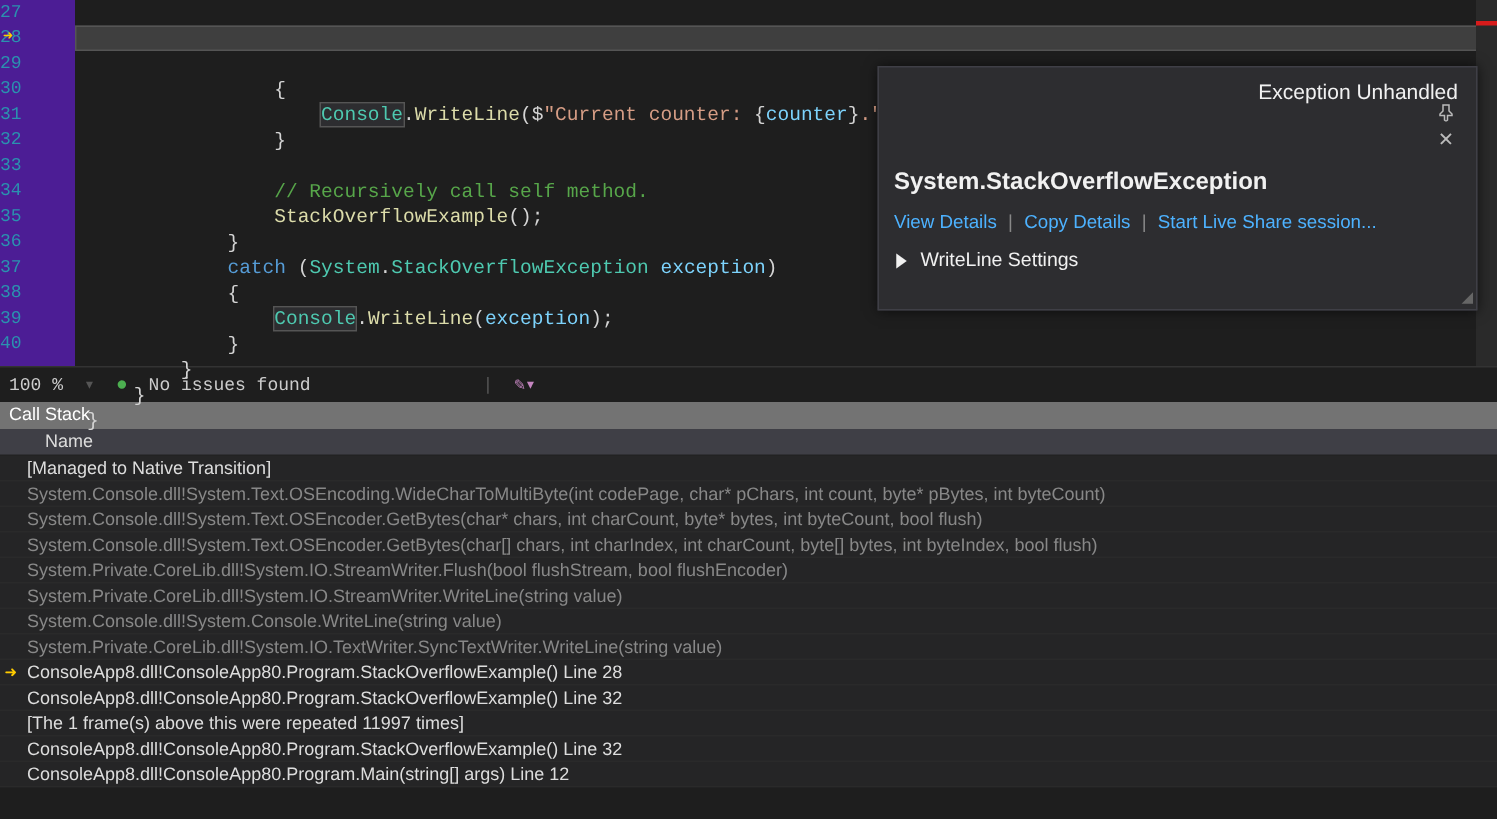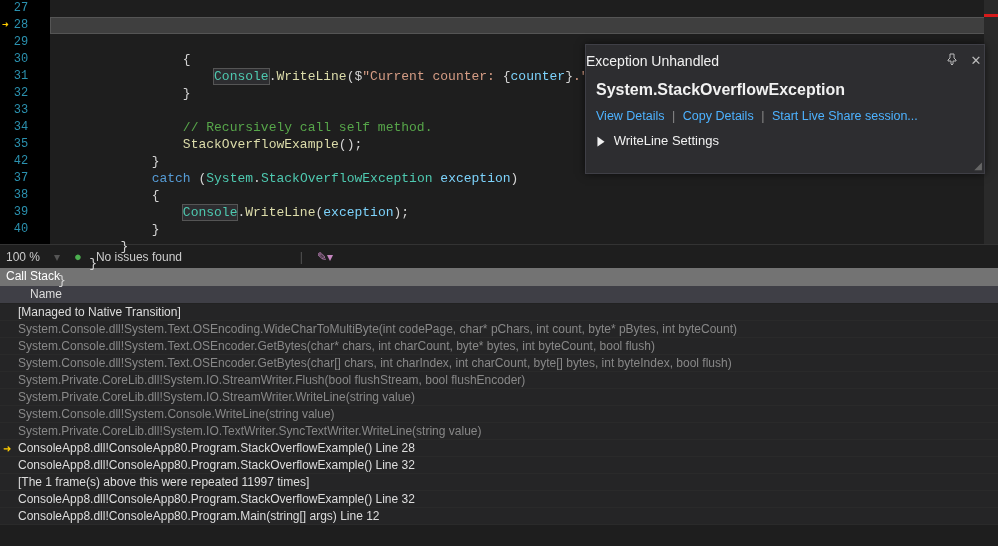--- a/index.html
+++ b/index.html
@@ -14,23 +14,23 @@
     position: relative;
   }
   .editor-area {
     height: 244px;
     display: flex;
     background: #1e1e1e;
     position: relative;
   }
   .gutter {
     width: 50px;
-    background: #000000;
+    background: #4c1d95;
     color: #2b91af;
-    text-align: center;
+    text-align: left;
     padding-right: 8px;
     line-height: 17px;
     font-size: 12px;
     position: relative;
   }
   .gutter .ln { height: 17px; }
   .break-arrow {
     position: absolute;
     left: 2px;
     color: #ffcc00;
@@ -85,22 +85,23 @@
     background: #2d2d30;
     border: 1px solid #3f3f46;
     color: #f1f1f1;
     font-family: 'Segoe UI', sans-serif;
     font-size: 13px;
     z-index: 10;
     box-shadow: 0 0 8px rgba(0,0,0,.6);
   }
   .exception-popup .titlebar {
     display: flex;
-    align-items: flex-start;
-    padding: 8px 0 4px;
+    align-items: flex-end;
+    padding: 8px 12px 4px;
+    flex-direction: column;
   }
   .exception-popup .titlebar .title { flex: 1; font-size: 14px; }
   .exception-popup .titlebar .icon {
     width: 16px; height: 16px; color: #bbb; margin-left: 8px;
     cursor: pointer; text-align: center; line-height: 16px;
   }
   .exception-popup .body { padding: 4px 10px 12px; }
   .exception-popup .extype { font-weight: 600; margin: 4px 0 10px; font-size: 16px; }
   .exception-popup .links { font-size: 12.5px; }
   .exception-popup .links a { color: #4db2ff; text-decoration: none; cursor: pointer; }
@@ -110,21 +111,21 @@
   .exception-popup .grip {
     text-align: right; padding: 0 4px 2px 0; color: #666; font-size: 10px;
     letter-spacing: -2px;
   }
   .statusbar {
     height: 24px;
     background: #1e1e1e;
     border-top: 1px solid #333;
     display: flex;
     align-items: center;
-    font-family: Liberation Sans, sans-serif;
+    font-family: Liberation Mono, monospace;
     font-size: 12px;
     color: #ccc;
     padding: 0 6px;
     gap: 14px;
   }
   .statusbar .zoom { color: #ccc; }
   .statusbar .check { color: #4caf50; font-size: 13px; }
   .statusbar .divider { color: #555; }
   .statusbar .brush { color: #c586c0; }
   .toolwin-header {
@@ -181,21 +182,21 @@
       <div class="ln">27</div>
       <div class="ln">28</div>
       <div class="break-arrow" style="top: 17px;">➜</div>
       <div class="ln">29</div>
       <div class="ln">30</div>
       <div class="ln">31</div>
       <div class="ln">32</div>
       <div class="ln">33</div>
       <div class="ln">34</div>
       <div class="ln">35</div>
-      <div class="ln">42</div>
+      <div class="ln">36</div>
       <div class="ln">37</div>
       <div class="ln">38</div>
       <div class="ln">39</div>
       <div class="ln">40</div>
     </div>
   <div class="code">
     <div class="hl-row"></div>
     <div class="content"><div class="row">                <span class="punc">{</span></div><div class="row">                    <span class="cls boxtok">Console</span><span class="punc">.</span><span class="mth">WriteLine</span><span class="punc">($</span><span class="str">"Current counter: </span><span class="punc">{</span><span class="var">counter</span><span class="punc">}</span><span class="str">."</span><span class="punc">);</span><span class="err-circle"></span></div><div class="row">                <span class="punc">}</span></div><div class="row"></div><div class="row">                <span class="cmt">// Recursively call self method.</span></div><div class="row">                <span class="mth">StackOverflowExample</span><span class="punc">();</span></div><div class="row">            <span class="punc">}</span></div><div class="row">            <span class="kw">catch</span><span class="punc"> (</span><span class="cls">System</span><span class="punc">.</span><span class="cls">StackOverflowException</span><span class="punc"> </span><span class="var">exception</span><span class="punc">)</span></div><div class="row">            <span class="punc">{</span></div><div class="row">                <span class="cls boxtok">Console</span><span class="punc">.</span><span class="mth">WriteLine</span><span class="punc">(</span><span class="var">exception</span><span class="punc">);</span></div><div class="row">            <span class="punc">}</span></div><div class="row">        <span class="punc">}</span></div><div class="row">    <span class="punc">}</span></div><div class="row"><span class="punc">}</span></div></div>
   </div>
   <div class="scrollbar">

